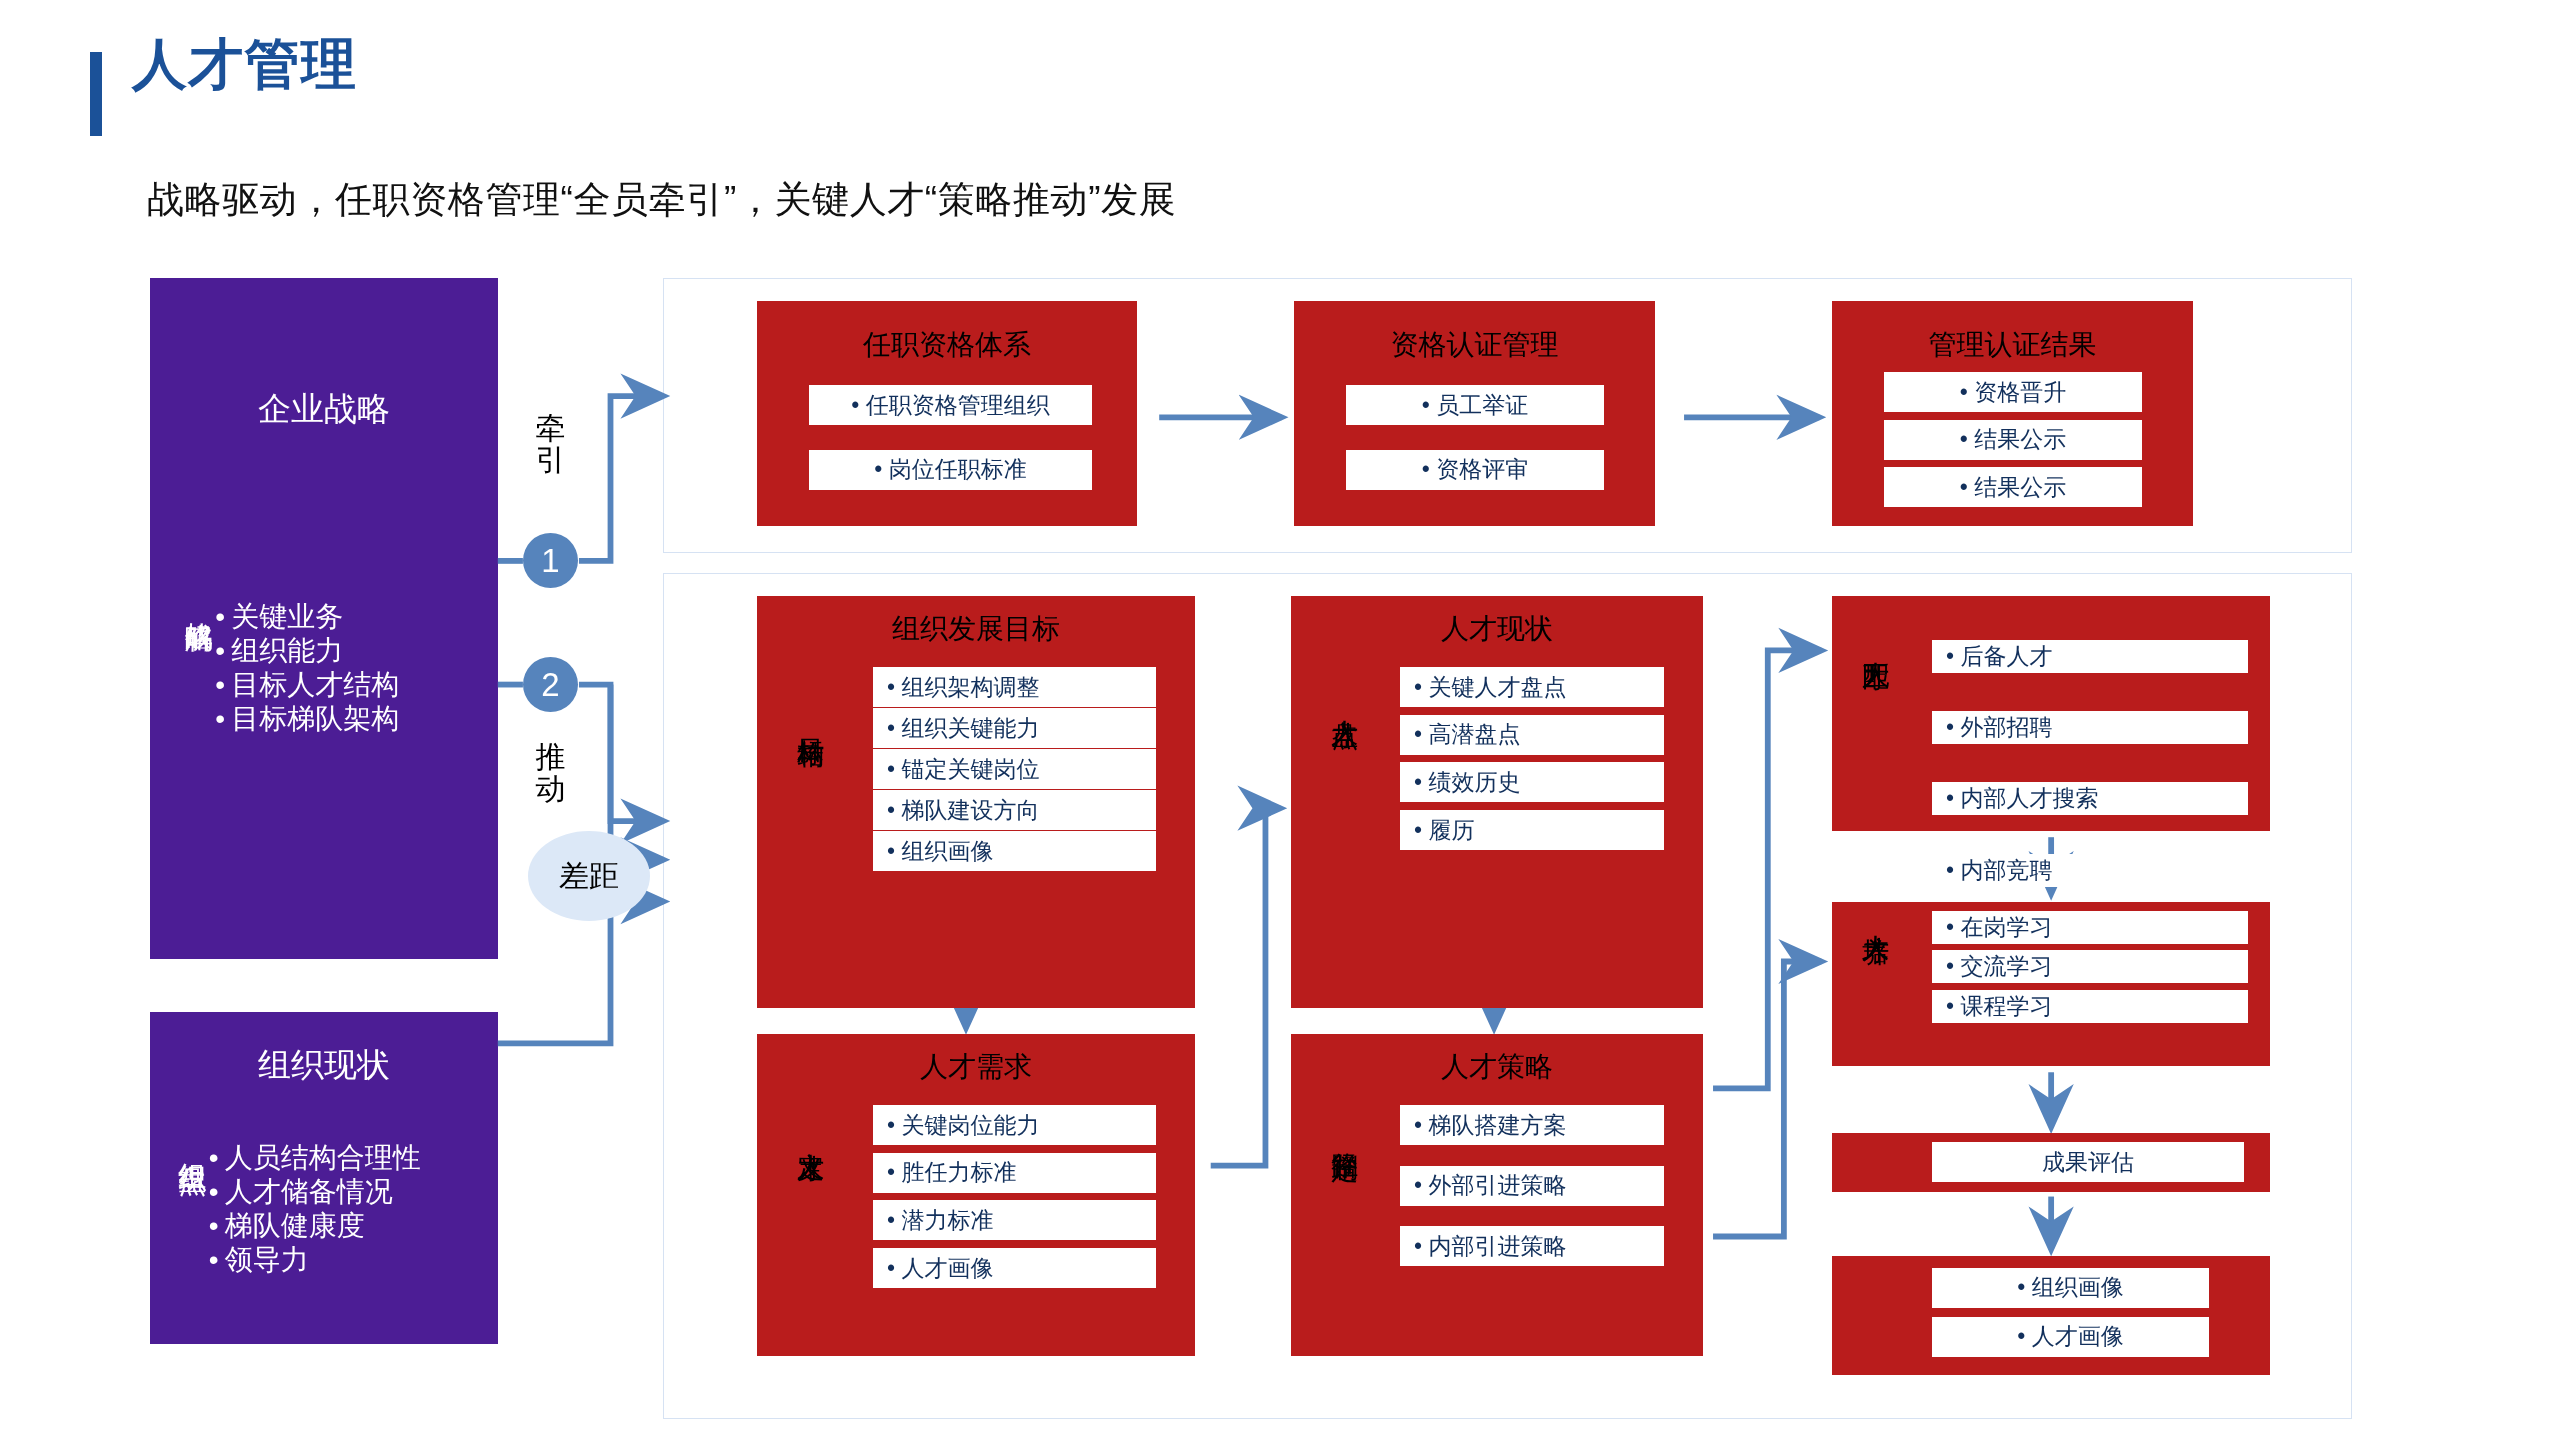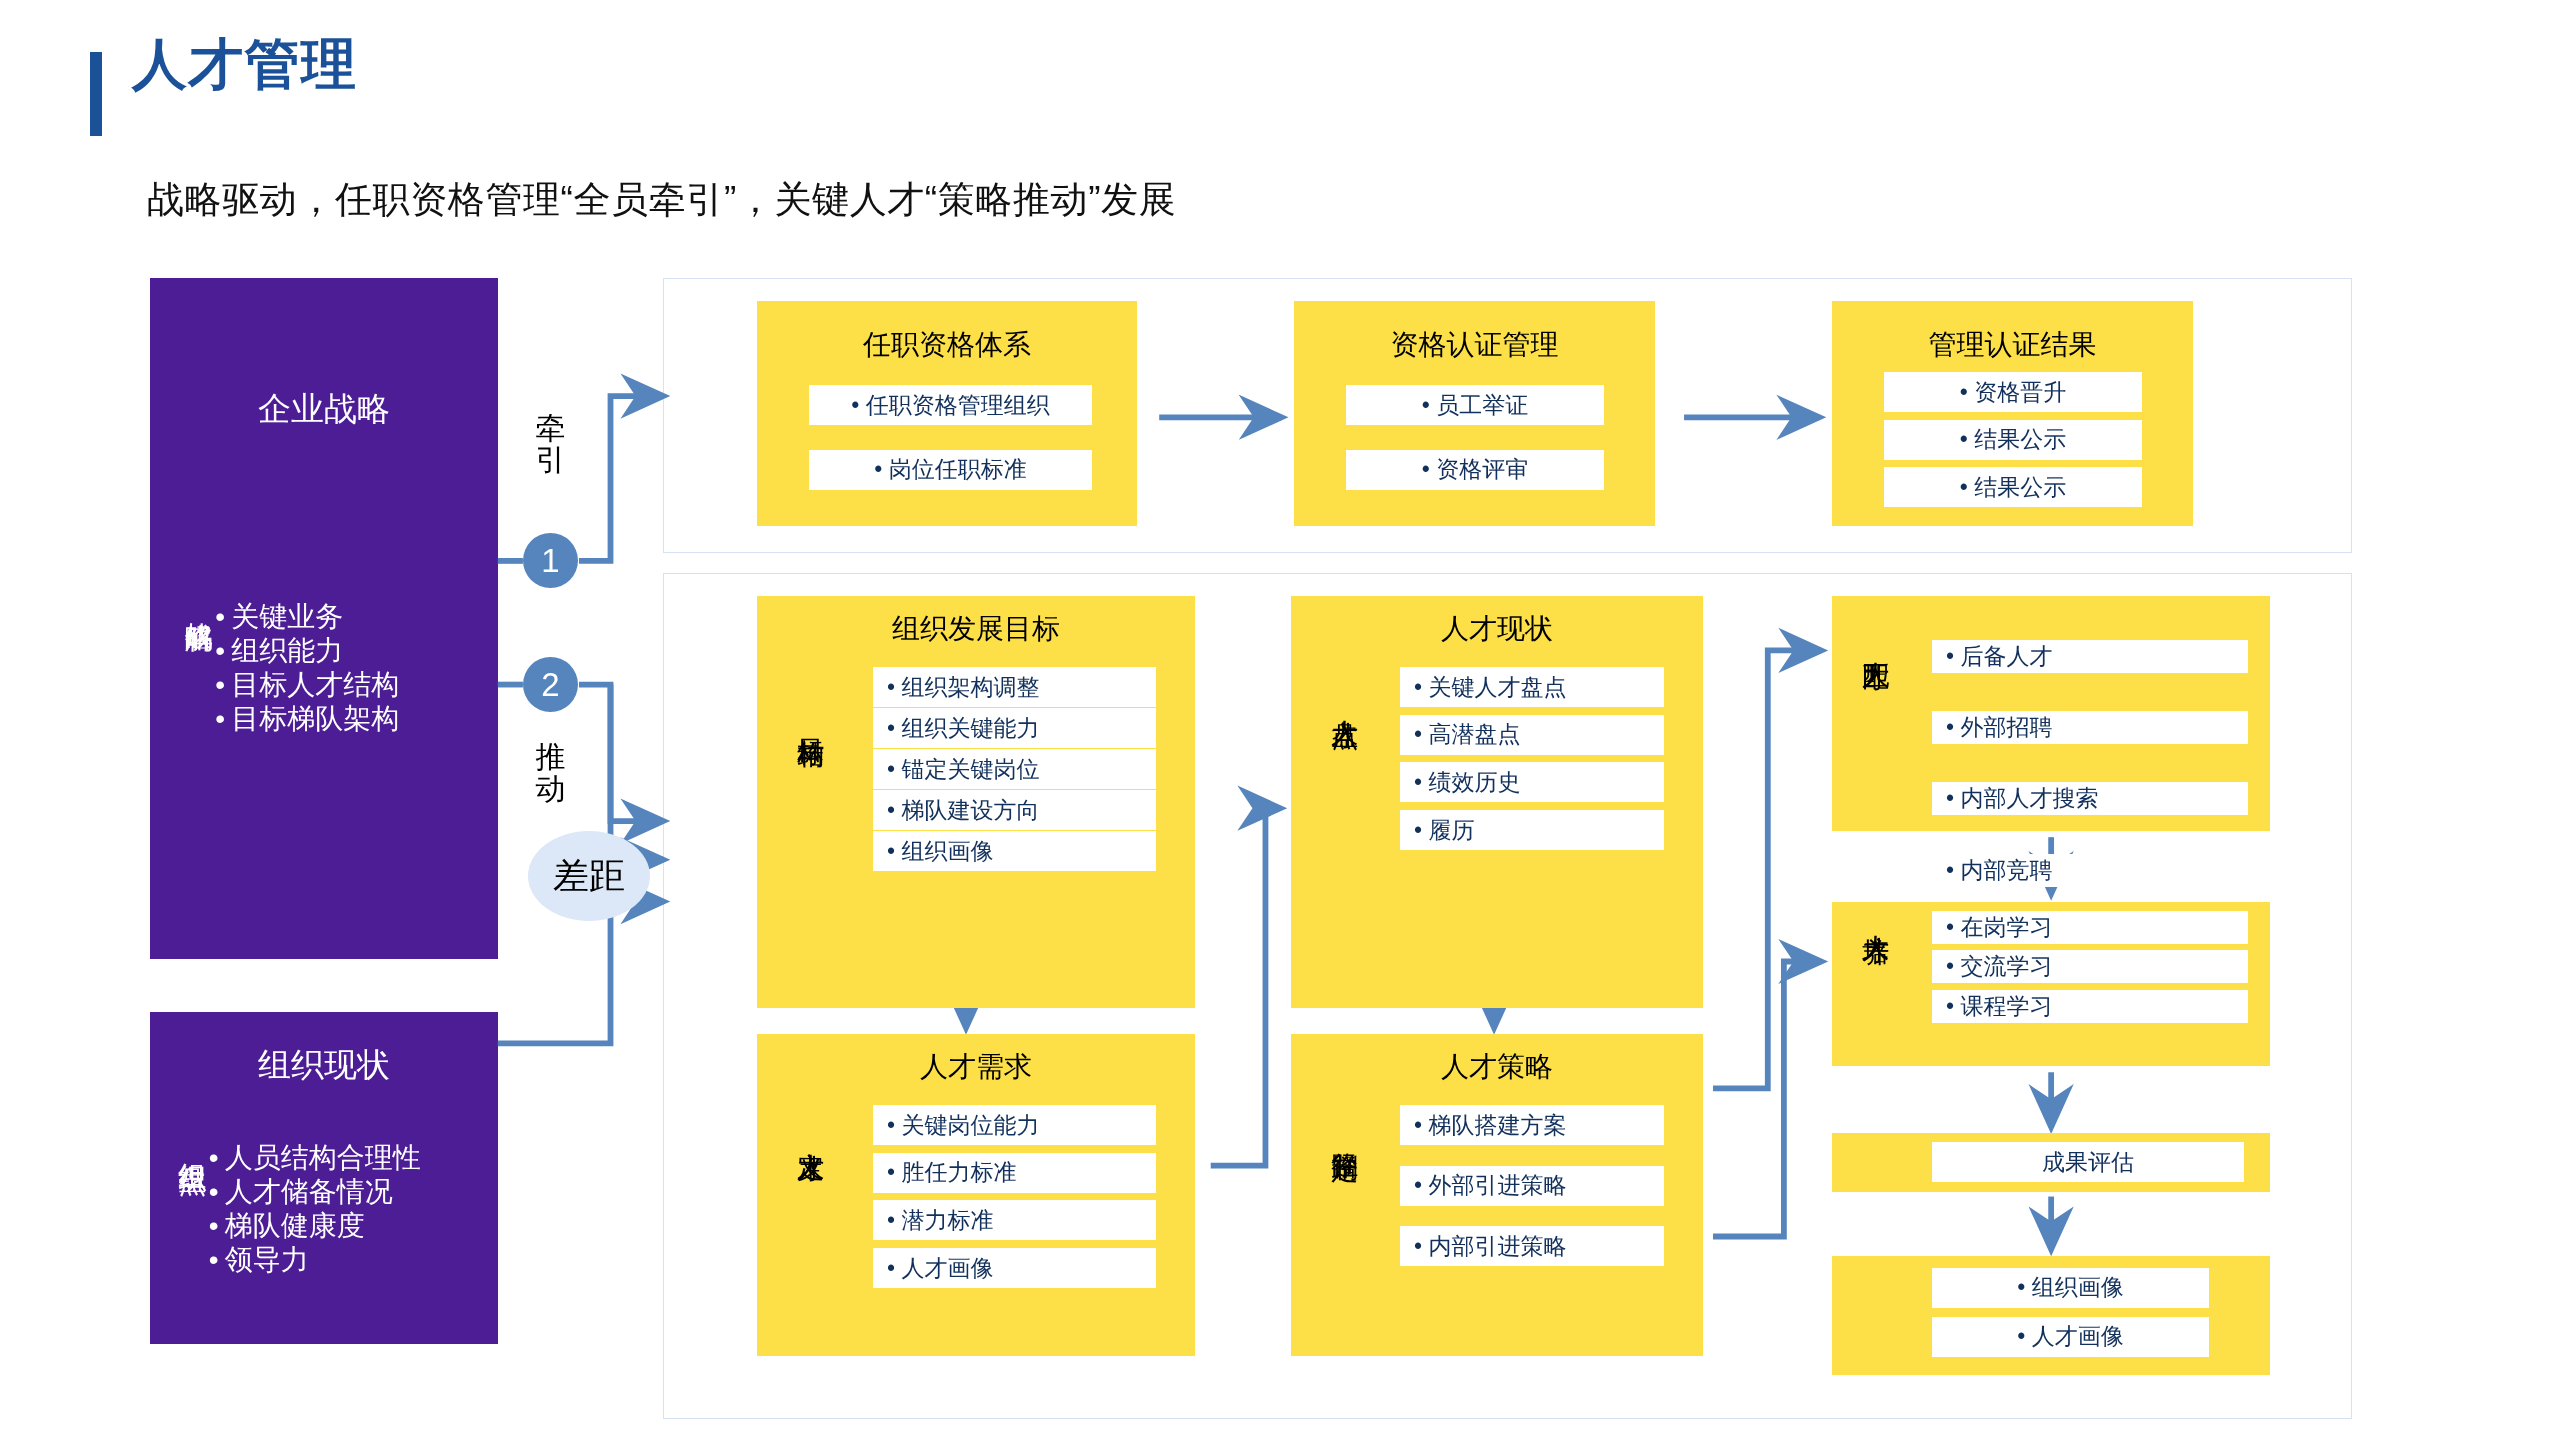--- a/index.html
+++ b/index.html
@@ -30,21 +30,21 @@
   .panel-list{list-style:none;margin:0;padding:0;}
   .panel-list li{font-size:28px;line-height:1.22;color:#ffffff;white-space:nowrap;}
   .panel-list li::before{content:"\2022";margin-right:6.4px;}
 
   
   .frame{border:1.9px solid #D6E2F3;background:#ffffff;}
   #frame-top{left:663px;top:278px;width:1687px;height:273px;}
   #frame-bottom{left:663px;top:573px;width:1687px;height:844px;}
 
   
-  .card{background:#fde047;}
+  .card{background:#b91c1c;}
   .card-title{position:absolute;left:0;width:100%;text-align:center;font-size:28px;color:#000000;white-space:nowrap;}
   .chips{position:absolute;display:flex;flex-direction:column;}
   .chip{background:#ffffff;color:#12305C;font-size:23px;display:flex;align-items:center;justify-content:center;white-space:nowrap;}
   .chip::before{content:"\2022";margin-right:6.4px;}
   .chip.noBullet::before{content:"";margin:0;}
   .side-vlabel{position:absolute;writing-mode:vertical-rl;text-orientation:upright;font-size:27px;line-height:1.18;color:#000000;letter-spacing:0.6px;}
 
   
   #card-qual{left:757px;top:301px;width:380px;height:225px;}
   #card-cert{left:1294px;top:301px;width:361px;height:225px;}
@@ -104,21 +104,21 @@
 
   
   .badge{position:absolute;background:#5684BC;color:#ffffff;border-radius:50%;
          display:flex;align-items:center;justify-content:center;font-size:33px;}
   #badge-1{left:523px;top:533px;width:55px;height:55px;}
   #badge-2{left:523px;top:657px;width:55px;height:55px;}
   .conn-label{position:absolute;font-size:30px;color:#000000;line-height:1.05;text-align:center;}
   #label-pull{left:523px;top:412px;width:55px;}
   #label-push{left:523px;top:741px;width:55px;}
   #gap-circle{position:absolute;left:528px;top:831px;width:122px;height:90px;background:#DCE8F7;border-radius:50%;
-              display:flex;align-items:center;justify-content:center;font-size:36px;color:#000000;}
+              display:flex;align-items:center;justify-content:center;font-size:30px;color:#000000;}
 
   
   #wires{position:absolute;left:0;top:0;width:2576px;height:1449px;pointer-events:none;}
 </style>
 </head>
 <body>
 
 <div class="abs" id="title-bar"></div>
 <div class="abs" id="page-title">人才管理</div>
 <div class="abs" id="page-subtitle">战略驱动，任职资格管理“全员牵引”，关键人才“策略推动”发展</div>

